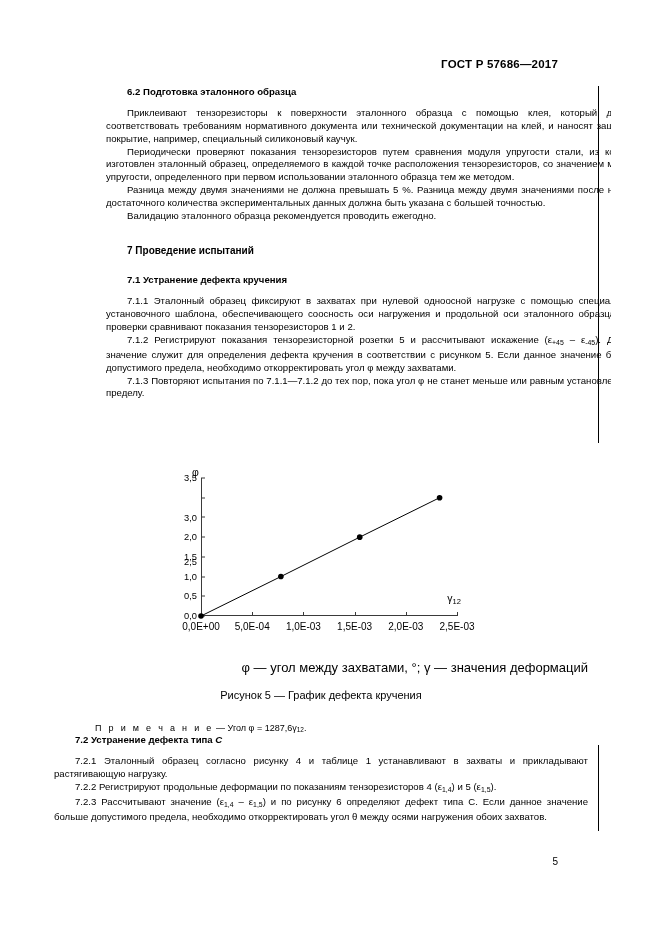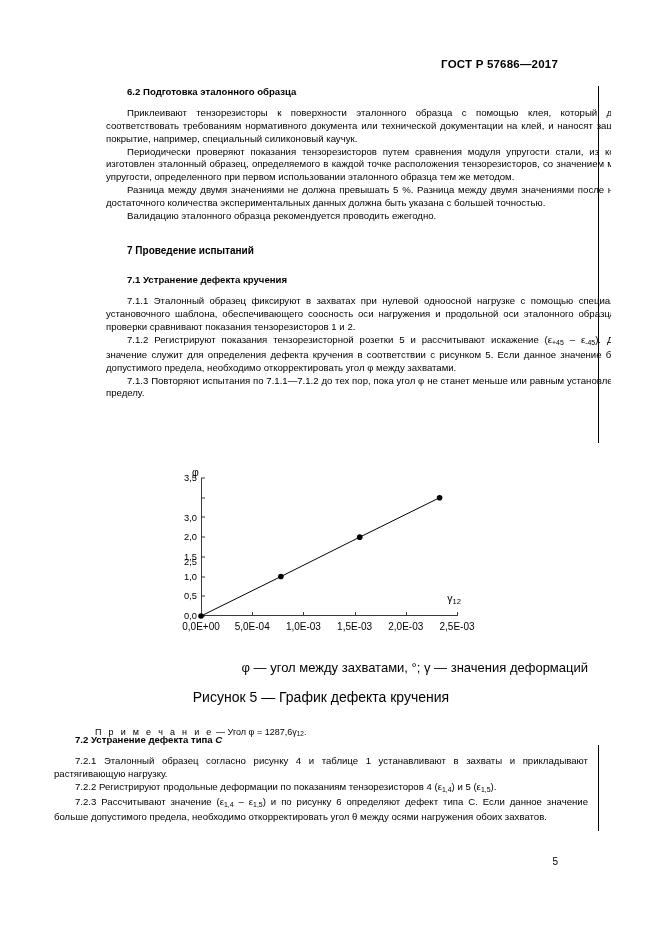--- a/index.html
+++ b/index.html
@@ -166,21 +166,21 @@
     overflow: visible;
   }
 
   .fig-legend {
     font-size: 13px;
     text-align: right;
     margin-top: 2px;
     line-height: 1.3;
   }
   .fig-caption {
-    font-size: 14px;
+    font-size: 11px;
     text-align: center;
     margin-top: 12px;
   }
   .note {
     font-size: 9px;
     margin-top: 22px;
     padding-left: 21px;
   }
   .note .sp {
     letter-spacing: 2.3px;

